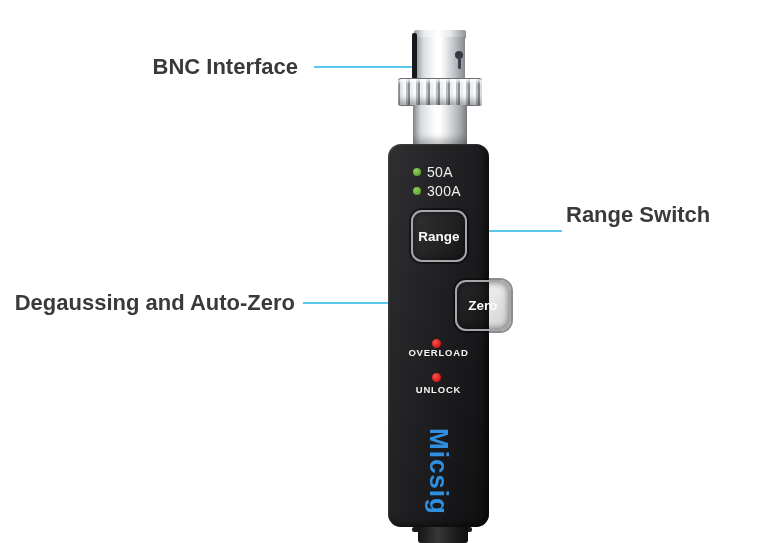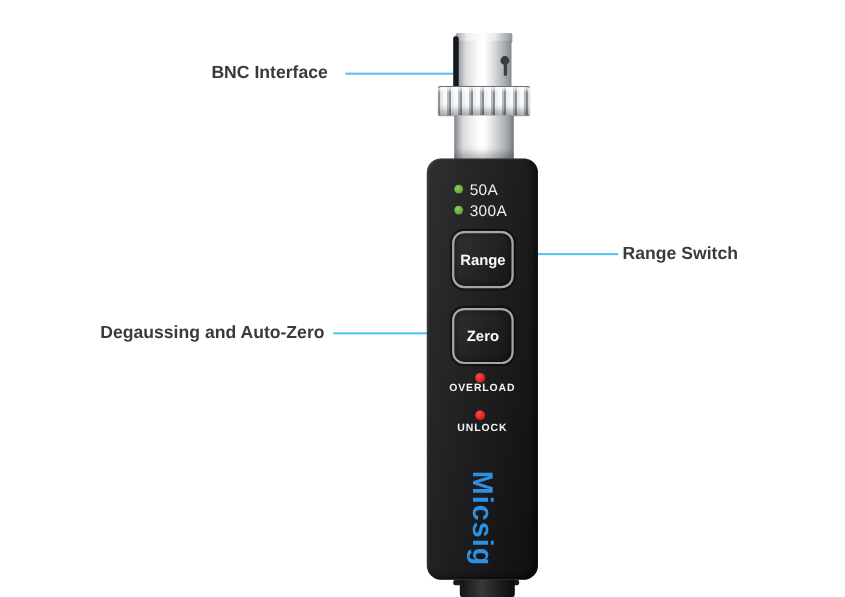--- a/index.html
+++ b/index.html
@@ -11,25 +11,25 @@
     --logo-blue:#2f8fe0;
     --body-black:#1f1f1f;
   }
   *{box-sizing:border-box;margin:0;padding:0;}
   html,body{background:#ffffff;}
   body{font-family:"Liberation Sans", sans-serif;}
   .stage{position:relative;width:768px;height:543px;background:#ffffff;overflow:hidden;}
 
   
   .callout-label{
-    position:absolute;font-size:16px;font-weight:700;color:var(--label-text);
+    position:absolute;font-size:22px;font-weight:700;color:var(--label-text);
     white-space:nowrap;line-height:20px;
   }
   #lbl-bnc{top:57px;right:470px;}
-  #lbl-range{top:221px;left:566px;}
+  #lbl-range{top:205px;left:566px;}
   #lbl-zero{top:293px;right:473px;}
   .leader{position:absolute;height:2px;background:var(--leader-line);}
   #lead-bnc{left:314px;top:66px;width:104px;}
   #lead-range{left:460px;top:230px;width:102px;}
   #lead-zero{left:303px;top:302px;width:112px;}
   .ldot{position:absolute;width:9px;height:9px;border-radius:50%;background:var(--leader-dot);}
   #dot-bnc{left:417px;top:63px;}
   #dot-range{left:451px;top:227px;}
   #dot-zero{left:414px;top:298px;}
 
@@ -63,21 +63,21 @@
   #led-300a{left:25px;top:43px;}
   .led-label{position:absolute;color:#eeeeee;font-size:14px;font-weight:400;letter-spacing:.3px;line-height:17px;}
   #lbl-50a{left:39px;top:20px;}
   #lbl-300a{left:39px;top:39px;}
   .dev-btn{position:absolute;left:23px;width:56px;border:2px solid #a3a7ab;border-radius:11px;
     display:flex;align-items:center;justify-content:center;
     background:linear-gradient(135deg,rgba(255,255,255,.05),rgba(0,0,0,.18));
     box-shadow:0 0 0 2px rgba(0,0,0,.45), inset 0 0 7px rgba(0,0,0,.55);
     color:#fafafa;font-size:13.5px;font-weight:700;text-align:right;}
   #btn-range{top:66px;height:52px;}
-  #btn-zero{top:136px;height:51px;}
+  #btn-zero{top:136px;height:51px;margin-left:44px;}
   #led-ovl{left:44px;top:195px;}
   #led-unl{left:44px;top:229px;}
   .status-label{position:absolute;left:0;right:0;text-align:center;color:#f5f5f5;
     font-size:9.5px;font-weight:700;letter-spacing:.8px;line-height:10px;}
   #lbl-ovl{top:204px;}
   #lbl-unl{top:241px;}
   .brand-logo{position:absolute;left:50%;top:284px;transform:translateX(-50%);
     writing-mode:vertical-rl;text-orientation:mixed;
     color:var(--logo-blue);font-size:26px;font-weight:700;letter-spacing:1px;}
 

